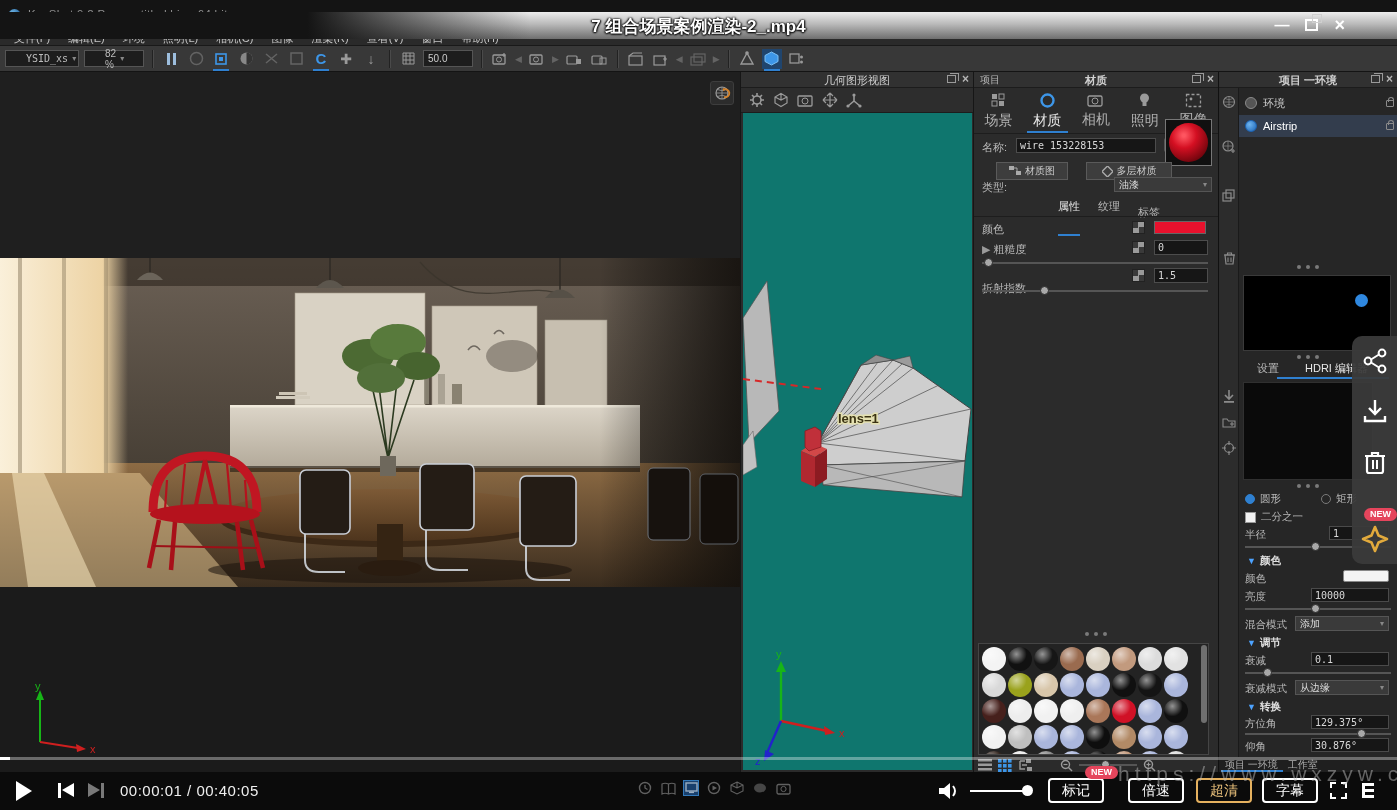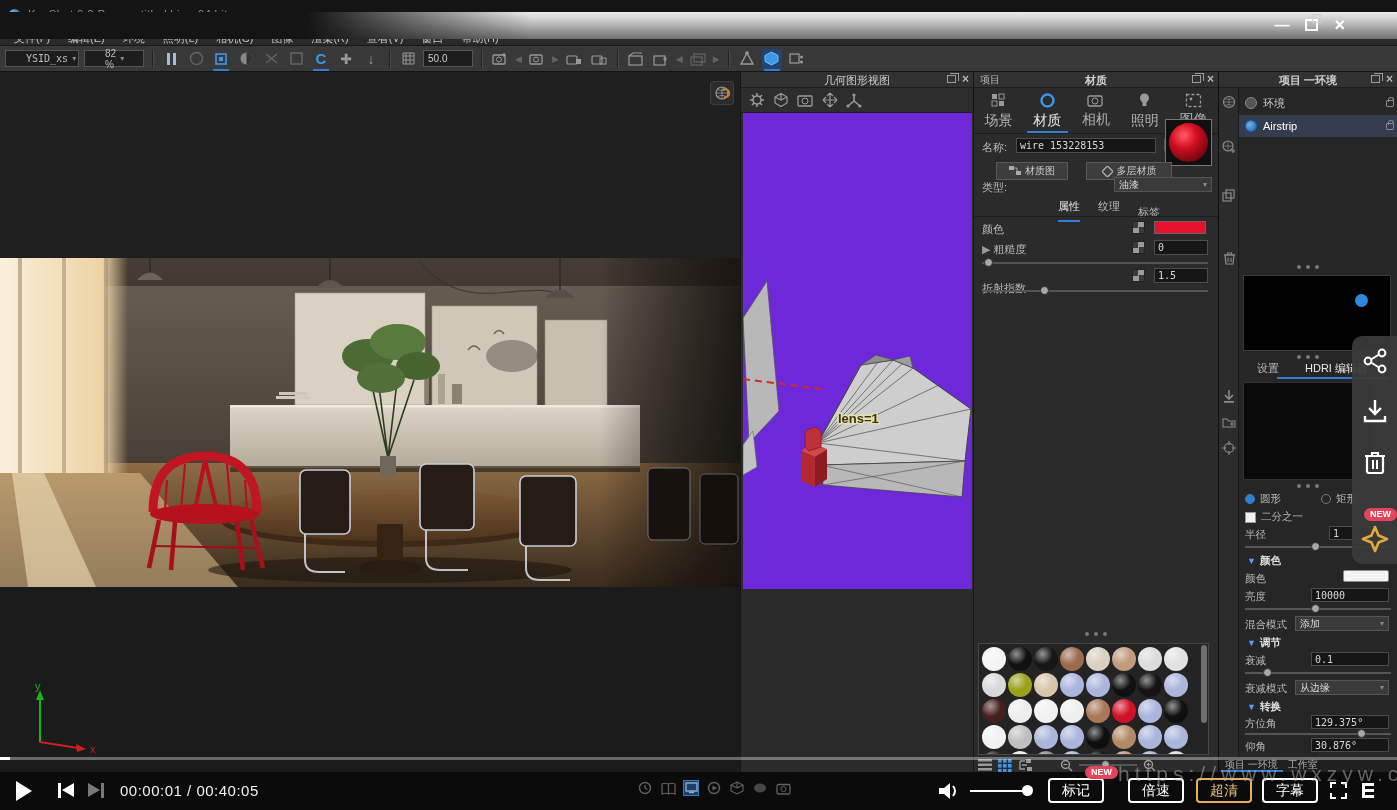--- a/index.html
+++ b/index.html
@@ -56,41 +56,41 @@
   .geo-panel { position:absolute; left:740px; top:72px; width:233px; height:700px; background:#2b2b2b; border-left:1px solid #161616; }
   .panel-header { position:absolute; left:0; top:0; width:100%; height:16px; background:#313131;
     font-size:11px; color:#cfcfcf; text-align:center; line-height:16px; border-bottom:1px solid #1c1c1c; }
   .ph-left { position:absolute; left:6px; top:0; font-size:10px; color:#b5b5b5; }
   .ph-icons { position:absolute; right:4px; top:1px; display:flex; gap:6px; align-items:center; }
   .ph-float { width:9px; height:8px; border:1px solid #9a9a9a; position:relative; display:inline-block; }
   .ph-float::after { content:""; position:absolute; left:2px; top:-3px; width:8px; height:7px; border-top:1px solid #9a9a9a; border-right:1px solid #9a9a9a; }
   .ph-close { color:#b5b5b5; font-size:12px; font-weight:bold; line-height:12px; }
   .geo-toolbar { position:absolute; left:0; top:16px; width:100%; height:25px; background:#2d2d2d;
     display:flex; align-items:center; gap:8px; padding-left:8px; border-bottom:1px solid #1c1c1c; }
-  .geo-view { position:absolute; left:2px; top:41px; width:229px; height:476px; background:#6d28d9; overflow:hidden; }
+  .geo-view { position:absolute; left:2px; top:41px; width:229px; height:657px; background:#0f766e; overflow:hidden; }
   
   .mat-panel { position:absolute; left:973px; top:72px; width:245px; height:700px; background:#2b2b2b; border-left:1px solid #161616; }
   .mat-tabs { position:absolute; left:0; top:17px; width:100%; height:44px; display:flex; }
   .mat-tab { flex:1; display:flex; flex-direction:column; align-items:center; justify-content:center; gap:3px; position:relative; }
   .mat-tab .tlabel { font-size:14px; color:#b0b0b0; }
   .mat-tab.sel .tlabel { color:#e8e8e8; }
   .mat-tab.sel::after { content:""; position:absolute; left:4px; right:4px; bottom:0; height:2px; background:#2f80d0; }
   .hr { position:absolute; left:0; width:100%; height:1px; background:#1d1d1d; }
   .mrow { position:absolute; left:8px; font-size:11px; color:#b8b8b8; }
   .tin { background:#161616; border:1px solid #4c4c4c; color:#d8d8d8; font-size:10px; height:15px; padding:0 3px;
     font-family:"DejaVu Sans Mono","Liberation Mono",monospace; }
   .tsel { position:absolute; background:#3a3a3a; border:1px solid #555; color:#ddd; font-size:10px; height:15px;
     display:flex; align-items:center; justify-content:space-between; padding:0 4px; }
   .mat-preview { position:absolute; right:6px; top:47px; width:47px; height:47px; background:#101010; border:1px solid #777; }
   .mat-sphere { position:absolute; left:3px; top:3px; width:39px; height:39px; border-radius:50%;
     background:radial-gradient(circle at 38% 32%, #ff5560 4%, #d40f22 35%, #5e0309 85%, #2c0103); }
   .mat-btn { position:absolute; height:18px; background:#3d3d3d; border:1px solid #5a5a5a; color:#ccc; font-size:10px;
     display:flex; align-items:center; justify-content:center; gap:4px; }
   .prop-tab { position:absolute; font-size:11px; color:#b8b8b8; }
-  .prop-tab.sel { color:#e8e8e8; border-bottom:2px solid #2f80d0; padding-bottom:6px; }
+  .prop-tab.sel { color:#e8e8e8; border-bottom:2px solid #2f80d0; padding-bottom:20px; }
   .checker { position:absolute; width:13px; height:13px; border:1px solid #222;
     background:conic-gradient(#9a9a9a 25%, #3a3a3a 0 50%, #9a9a9a 0 75%, #3a3a3a 0); }
   .swatch-red { position:absolute; width:52px; height:13px; background:#e8112d; border:1px solid #666; }
   .slider { position:absolute; height:2px; background:#555; }
   .knob { position:absolute; top:-4px; width:9px; height:9px; border-radius:50%; background:#a8a8a8; border:1px solid #2a2a2a; }
   .dots { position:absolute; display:flex; gap:5px; left:50%; transform:translateX(-50%); }
   .dots i { width:4px; height:4px; border-radius:50%; background:#7a7a7a; display:block; }
   .swatch-area { position:absolute; left:4px; top:571px; width:231px; height:112px; background:#232323; border:1px solid #454545; overflow:hidden; }
   .swatch-grid { position:absolute; left:3px; top:3px; width:212px; display:flex; flex-wrap:wrap; gap:2px; }
   .swatch { width:24px; height:24px; border-radius:50%; }
@@ -174,20 +174,21 @@
 <body>
 
 <div id="app">
 
   <div class="win-titlebar">
     <span class="ks-logo"></span>
     <span class="win-title">KeyShot 9.2 Pro  - untitled.bip  - 64 bit</span>
   </div>
 
   <div class="video-titleband">
+    <span class="video-title">7 组合场景案例渲染-2_.mp4</span>
     <span class="winctl">
       <span class="wc wc-min">—</span>
       <span class="wc-max"></span>
       <span class="wc" style="font-size:18px;">×</span>
     </span>
   </div>
 
   <div class="menu-bar">
       <span class="menu-item">文件(F)</span>
       <span class="menu-item">编辑(E)</span>

